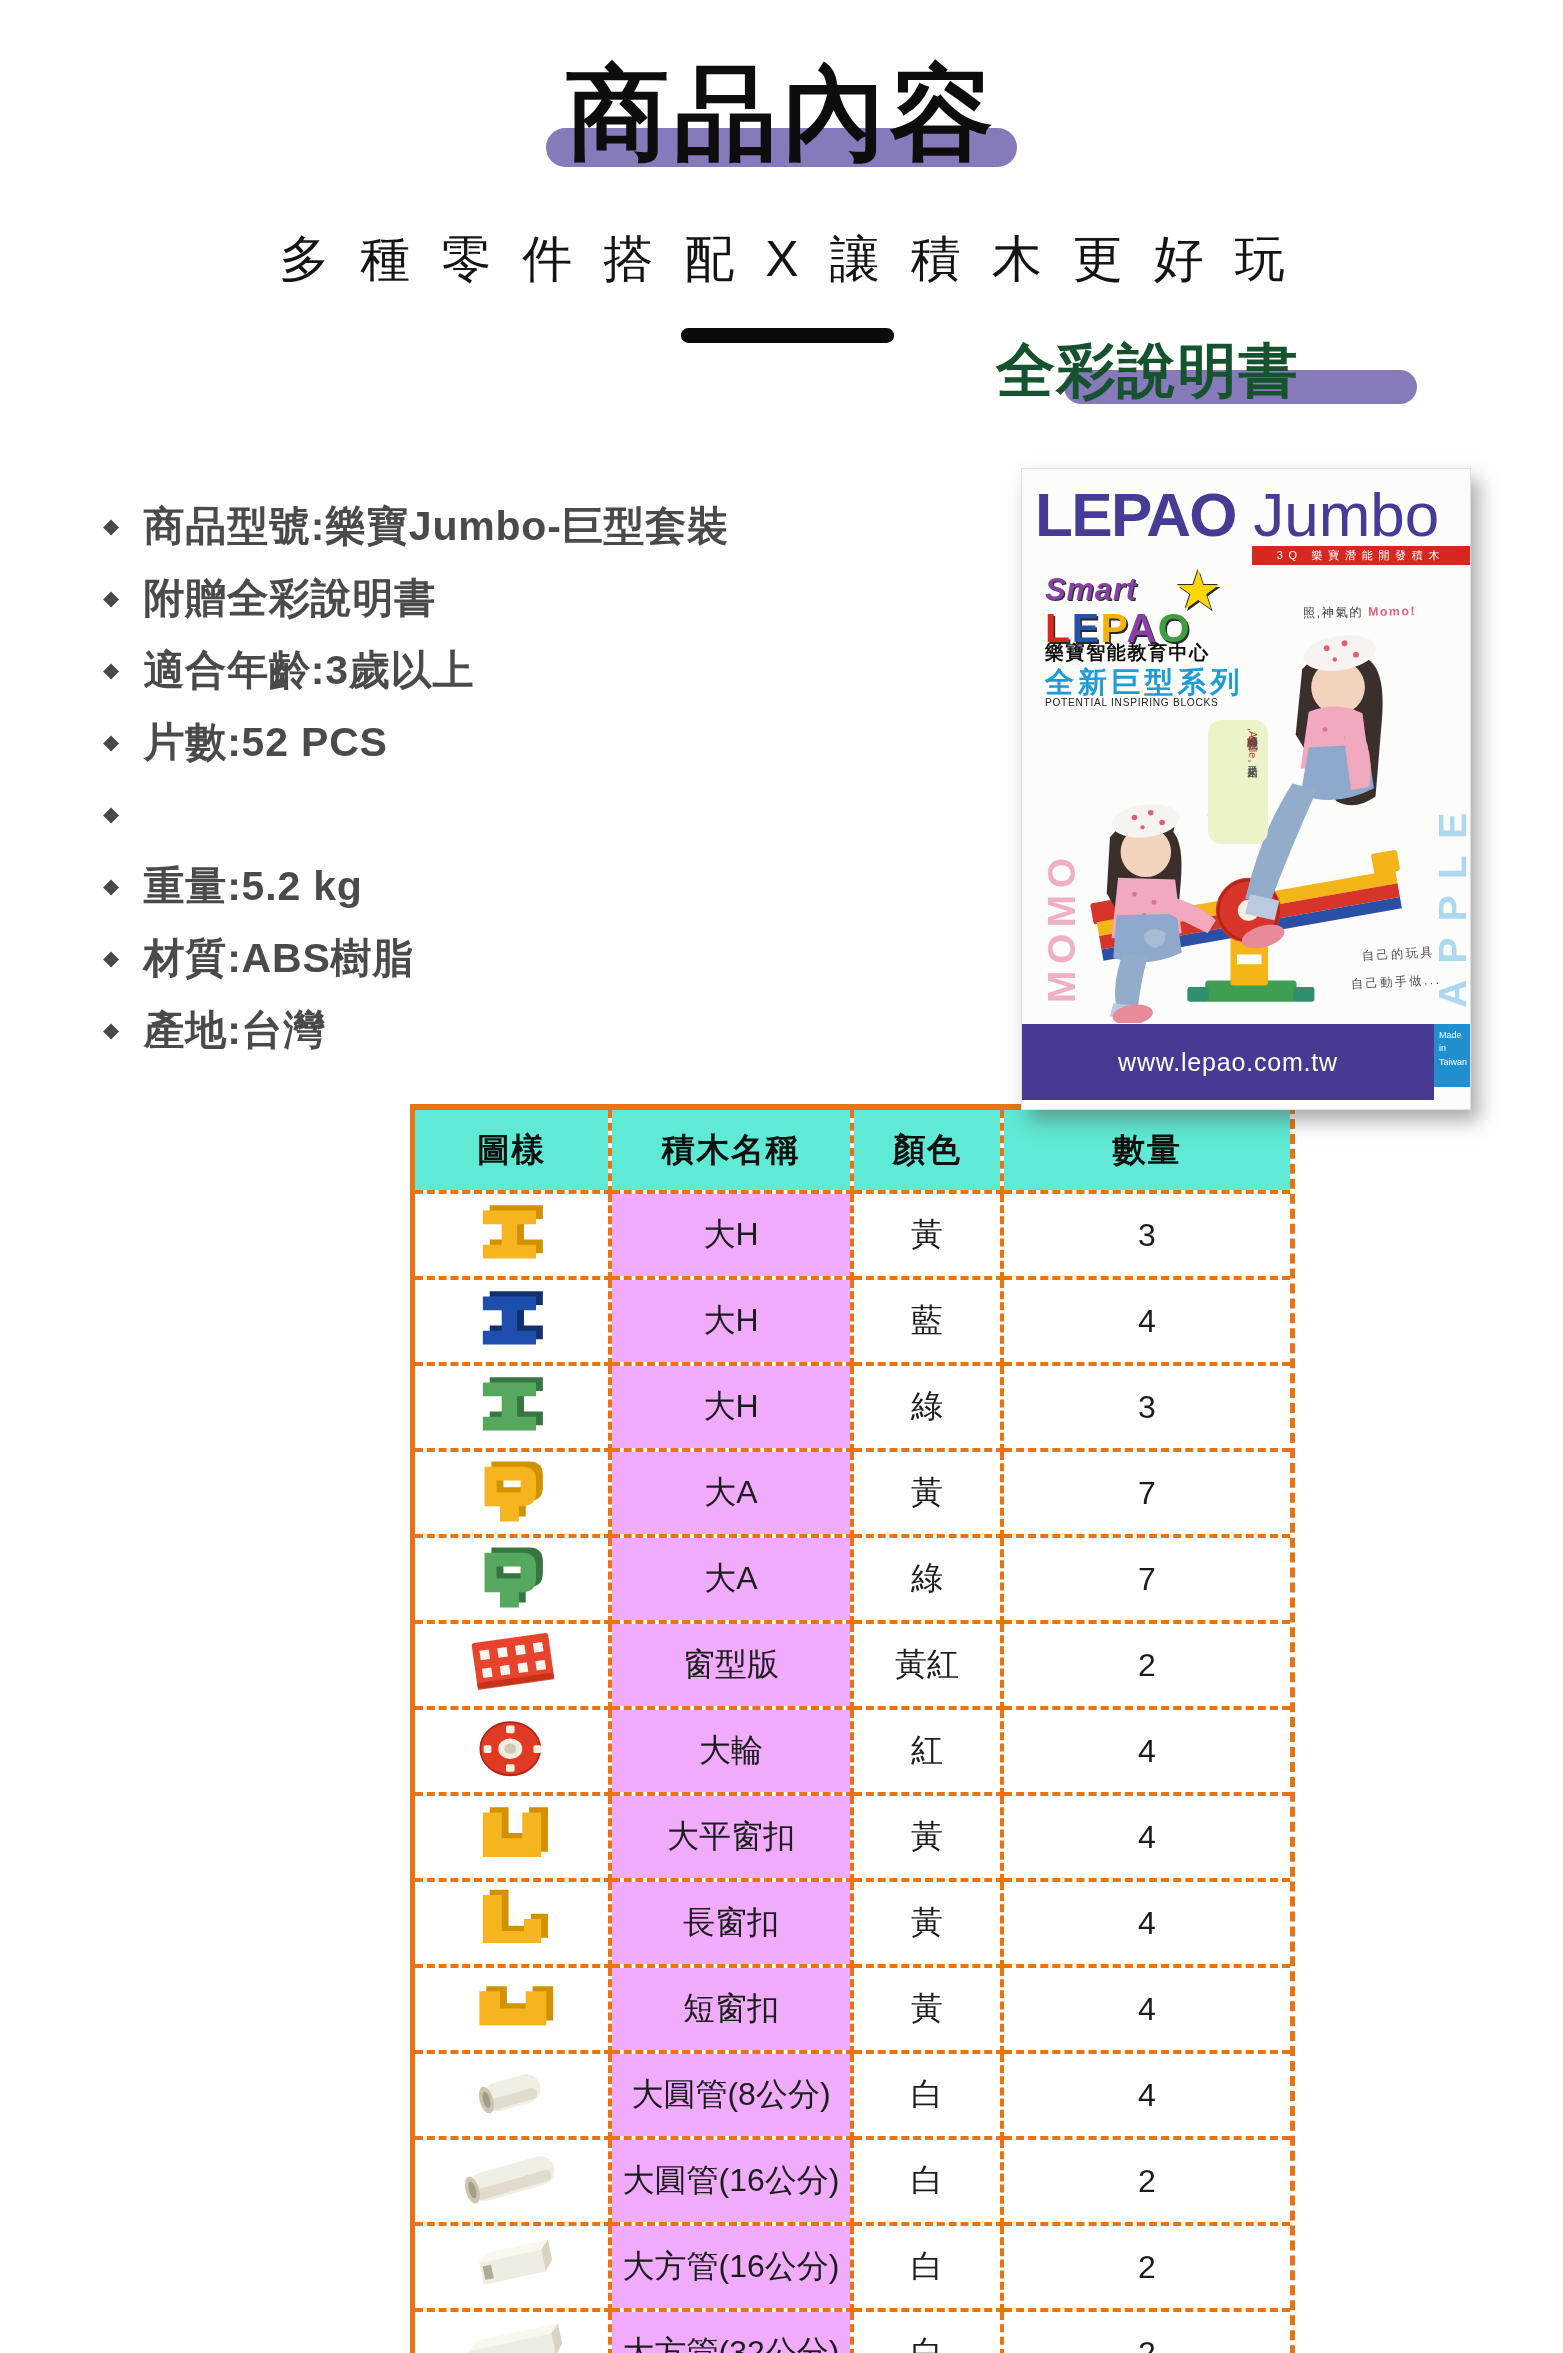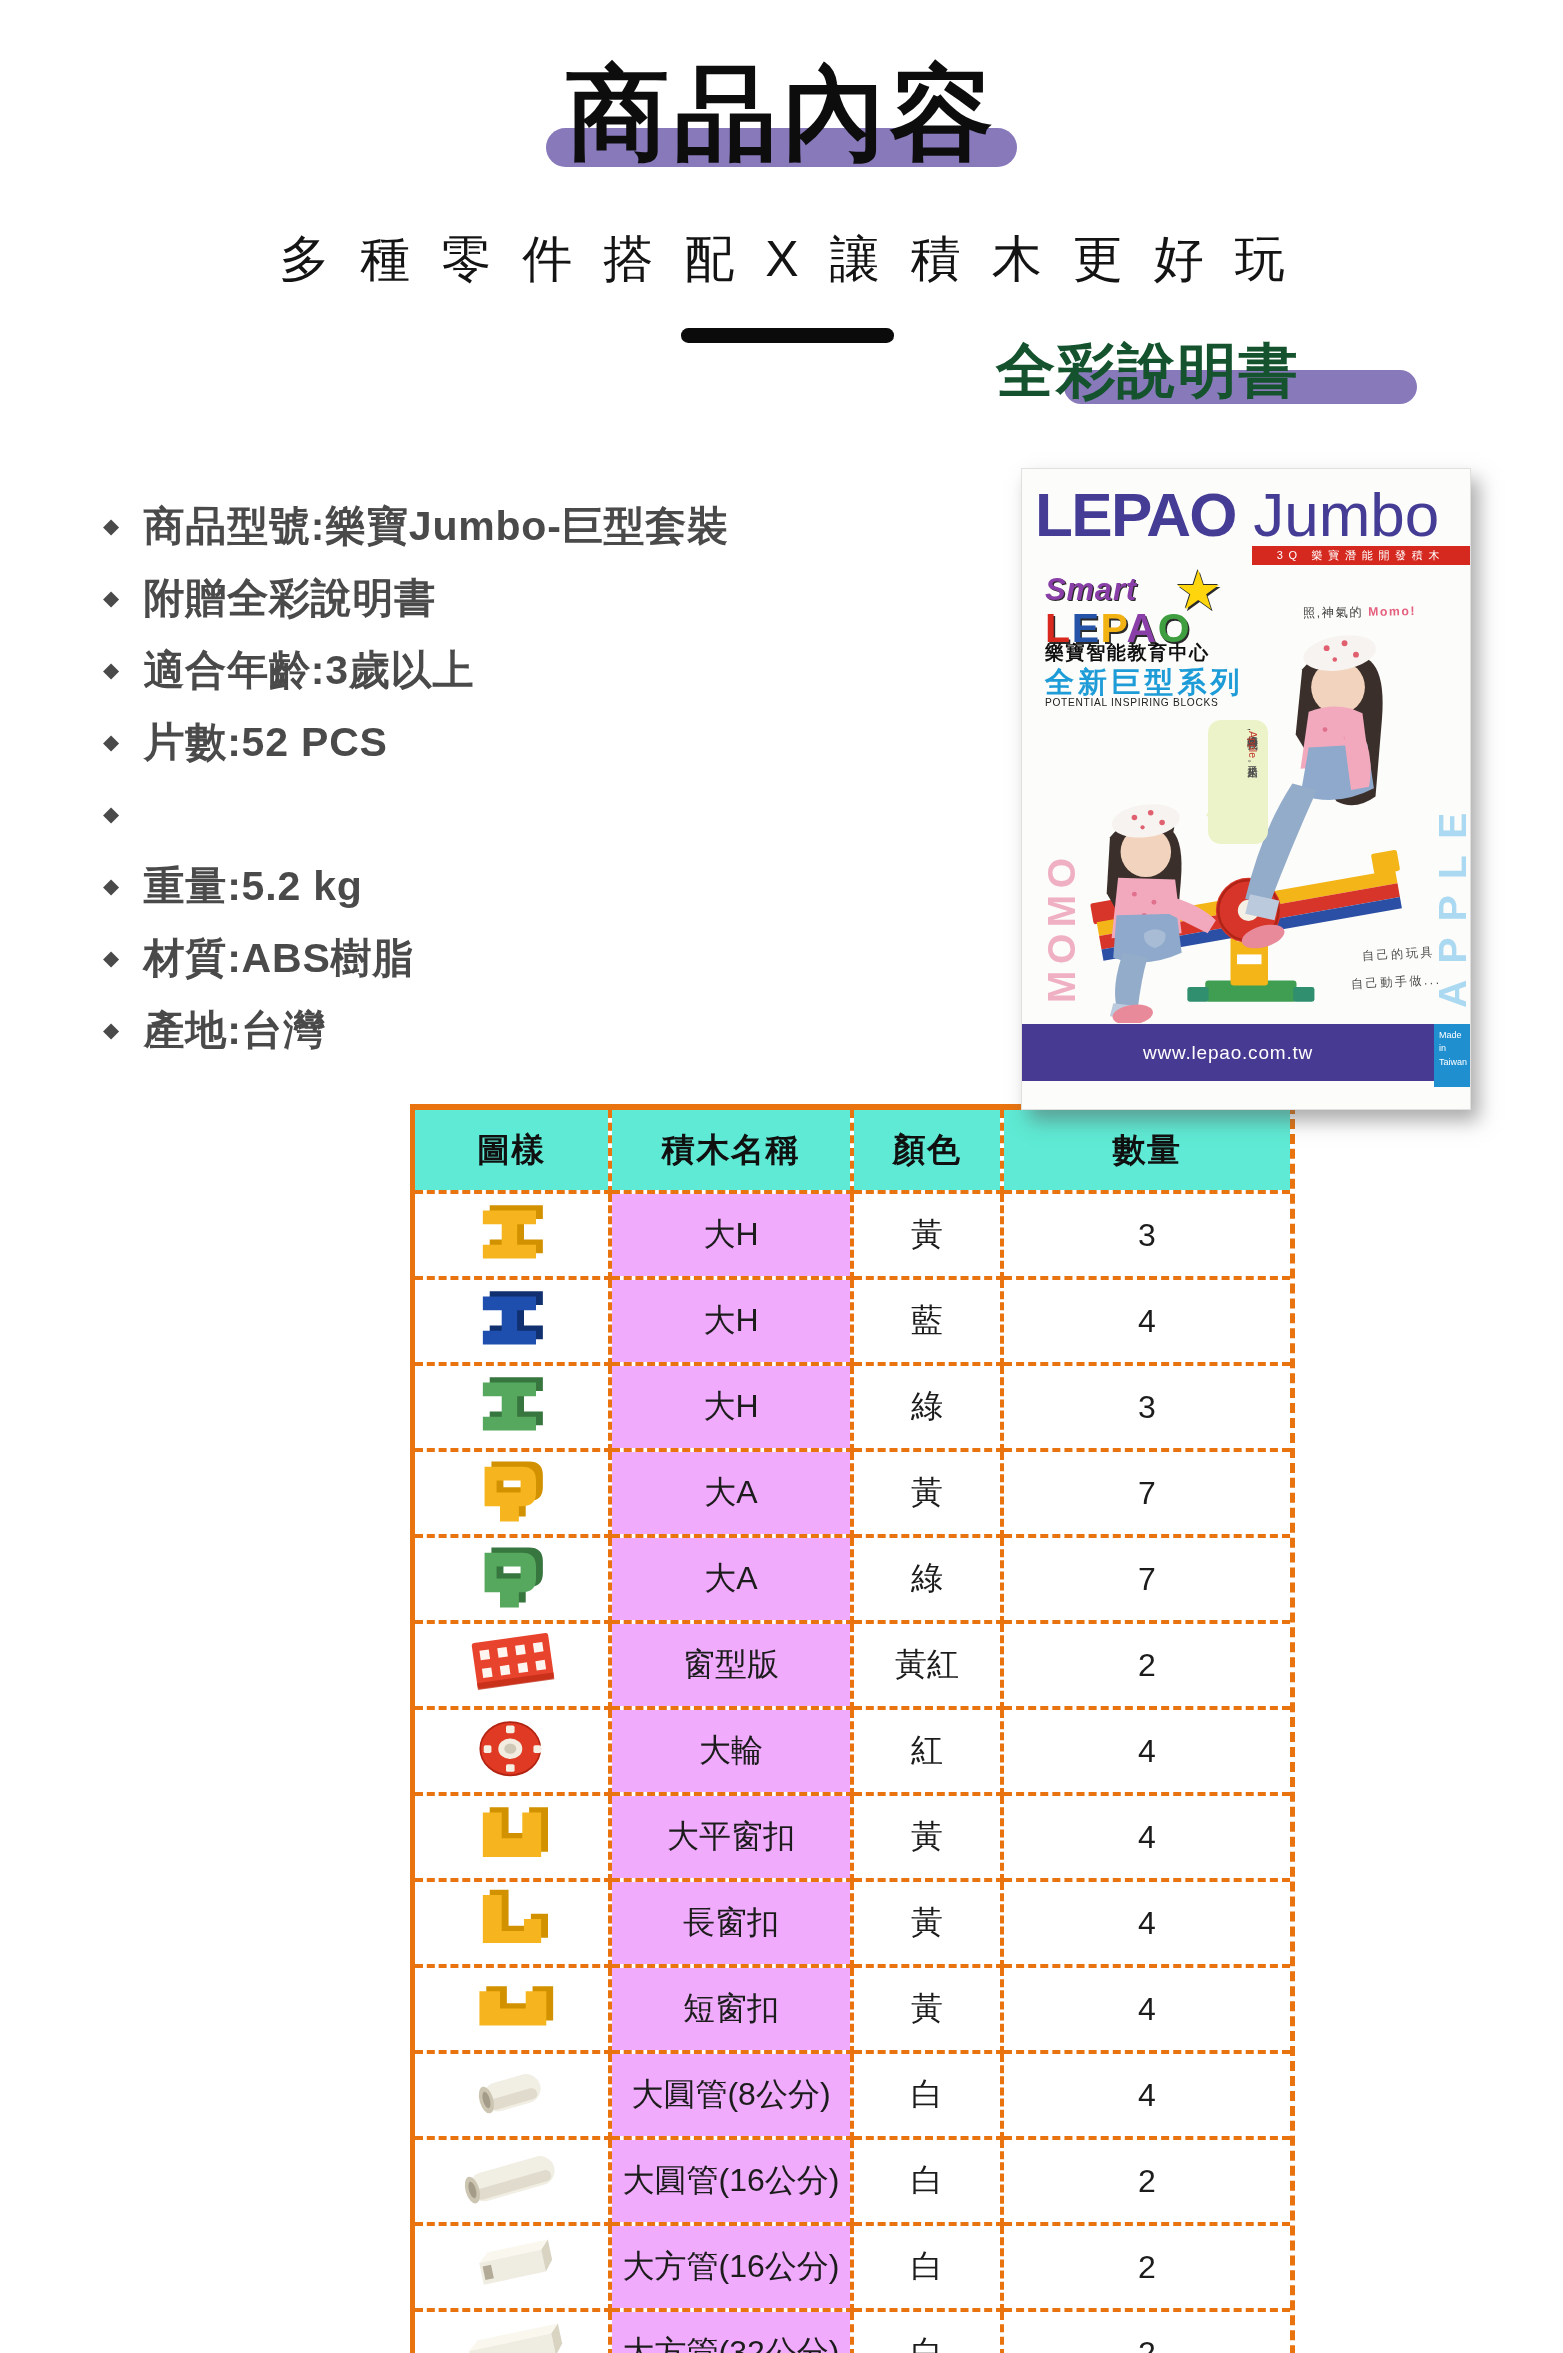--- a/index.html
+++ b/index.html
@@ -62,22 +62,22 @@
      border:8.1px solid transparent;border-right-color:#EDF3C9;}
   .bubble .apple{color:#C0392B;}
   .note-b1{position:absolute;left:340px;top:477px;font-size:12.2px;color:#4f4f4f;
      letter-spacing:2.4px;transform:rotate(-3deg);white-space:nowrap;}
   .note-b2{position:absolute;left:329px;top:505px;font-size:12.2px;color:#4f4f4f;
      letter-spacing:2.4px;transform:rotate(-3deg);white-space:nowrap;}
   .side-momo{position:absolute;left:18px;top:534px;transform:rotate(-90deg);
      transform-origin:0 0;font-size:39px;font-weight:800;letter-spacing:6.5px;color:#F0B0C4;}
   .side-apple{position:absolute;left:409px;top:539px;transform:rotate(-90deg);
      transform-origin:0 0;font-size:39px;font-weight:800;letter-spacing:16.3px;color:#ABD9F1;}
-  .cover-bottombar{position:absolute;left:0;top:555px;width:412px;height:57px;background:#473A92;
-     color:#fff;display:flex;align-items:center;justify-content:center;font-size:19px;letter-spacing:0.8px;}
+  .cover-bottombar{position:absolute;left:0;top:555px;width:412px;height:76px;background:#473A92;
+     color:#fff;display:flex;align-items:center;justify-content:center;font-size:25px;letter-spacing:0.8px;}
   .made-box{position:absolute;left:412px;top:555px;width:36px;height:63px;background:#1F8FD0;
      color:#fff;font-size:9px;font-weight:400;line-height:1.5;padding:4.9px 0 0 4.9px;box-sizing:border-box;}
 
   
   .itable-wrap{position:absolute;left:410px;top:1104px;width:875px;
      border-top:6.5px solid #E8730F;border-bottom:6.5px solid #E8730F;
      border-left:5.7px solid #E8730F;border-right:5.7px dashed #E8730F;background:#fff;}
   .itable{border-collapse:collapse;table-layout:fixed;width:100%;}
   .itable th,.itable td{border:4.1px dashed #E8730F;text-align:center;vertical-align:middle;
      overflow:hidden;}

